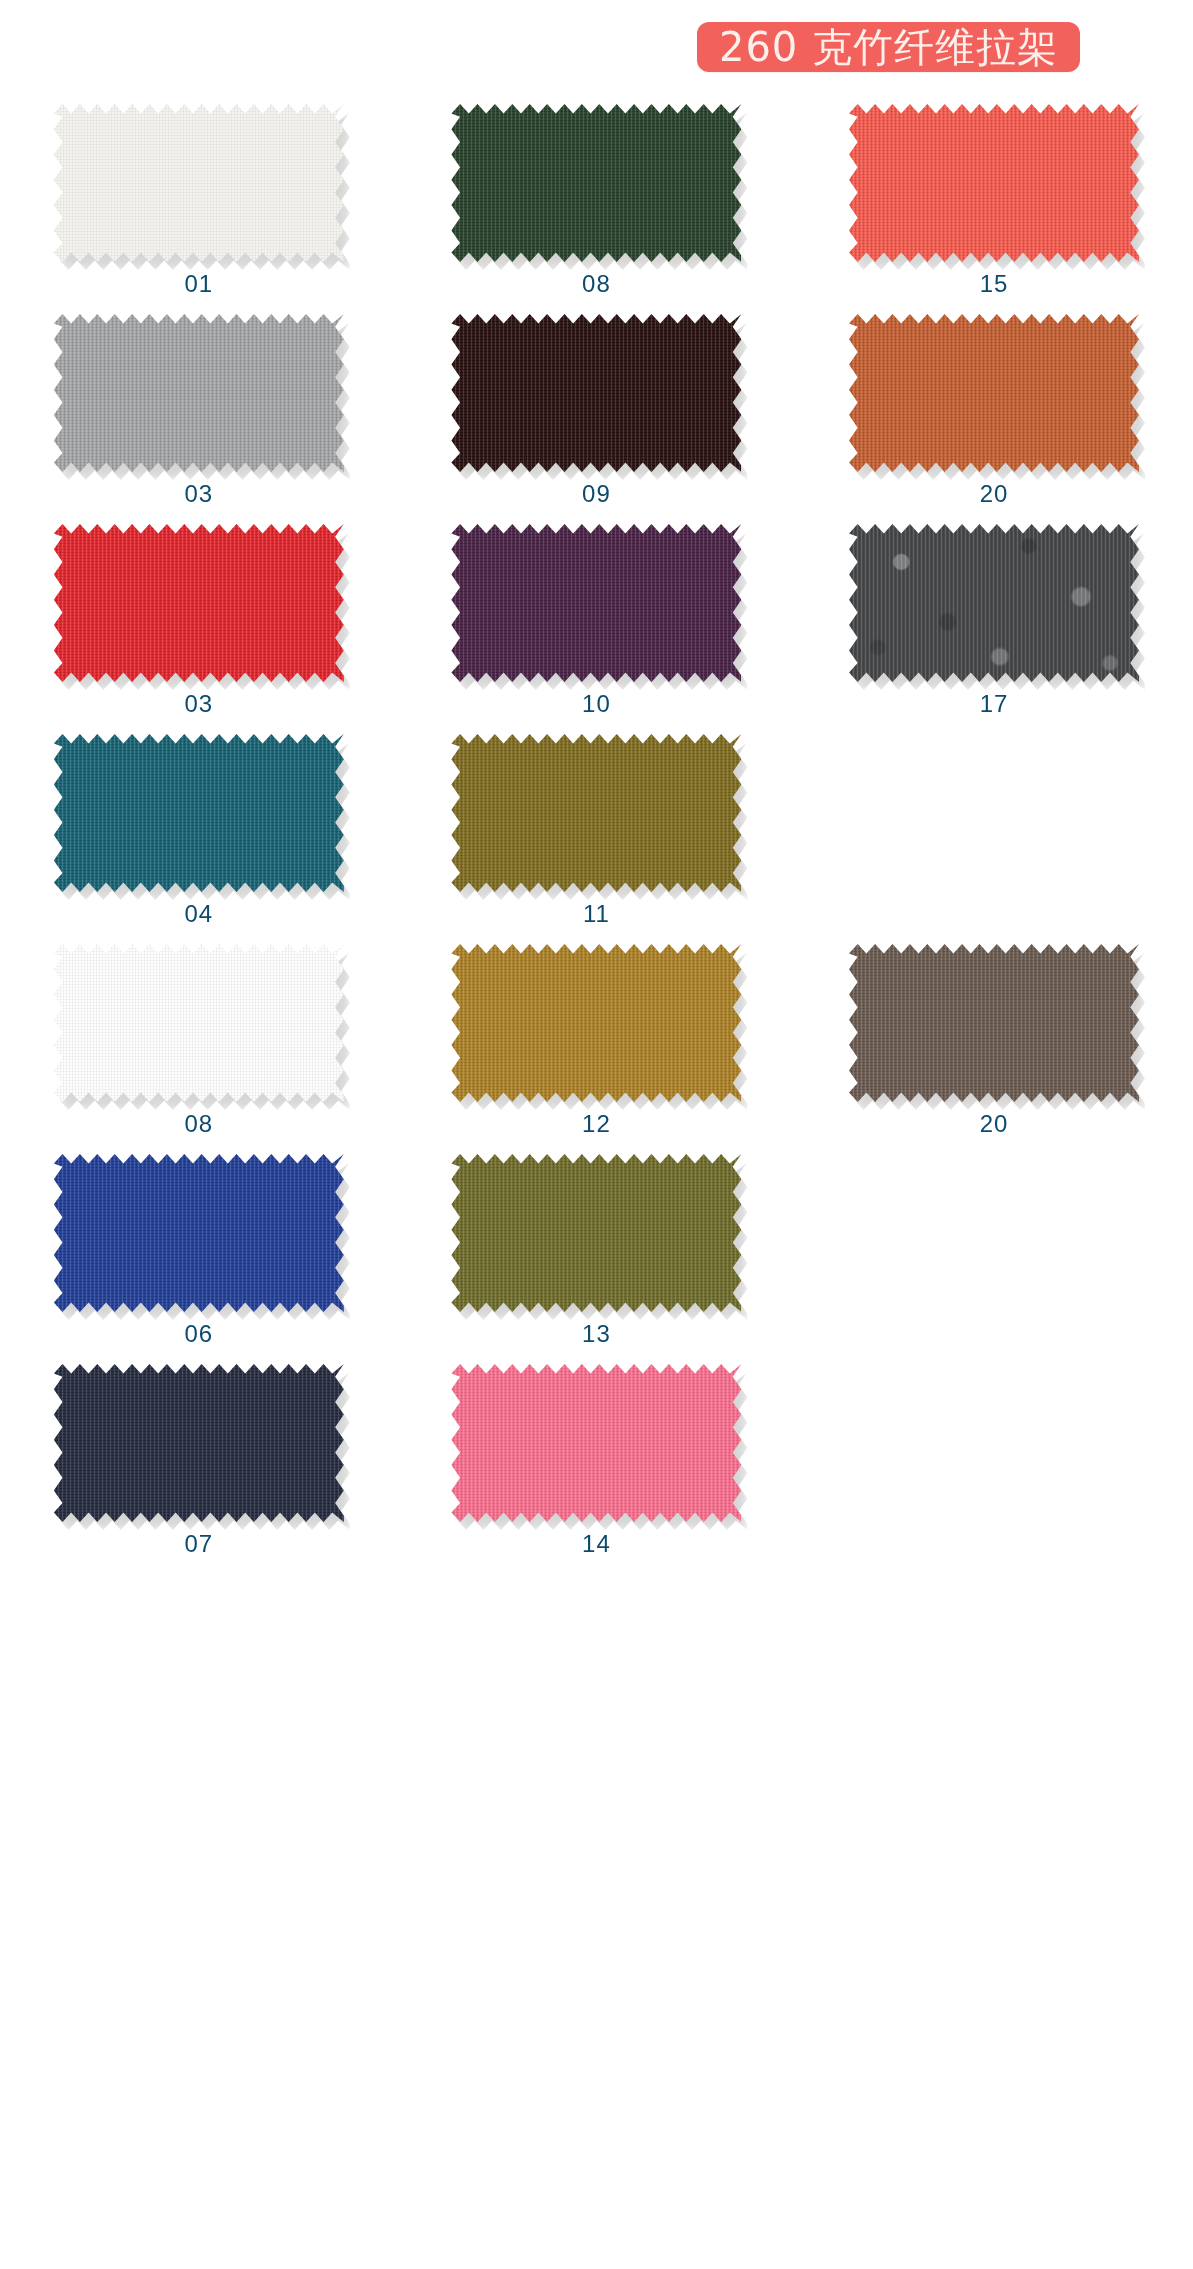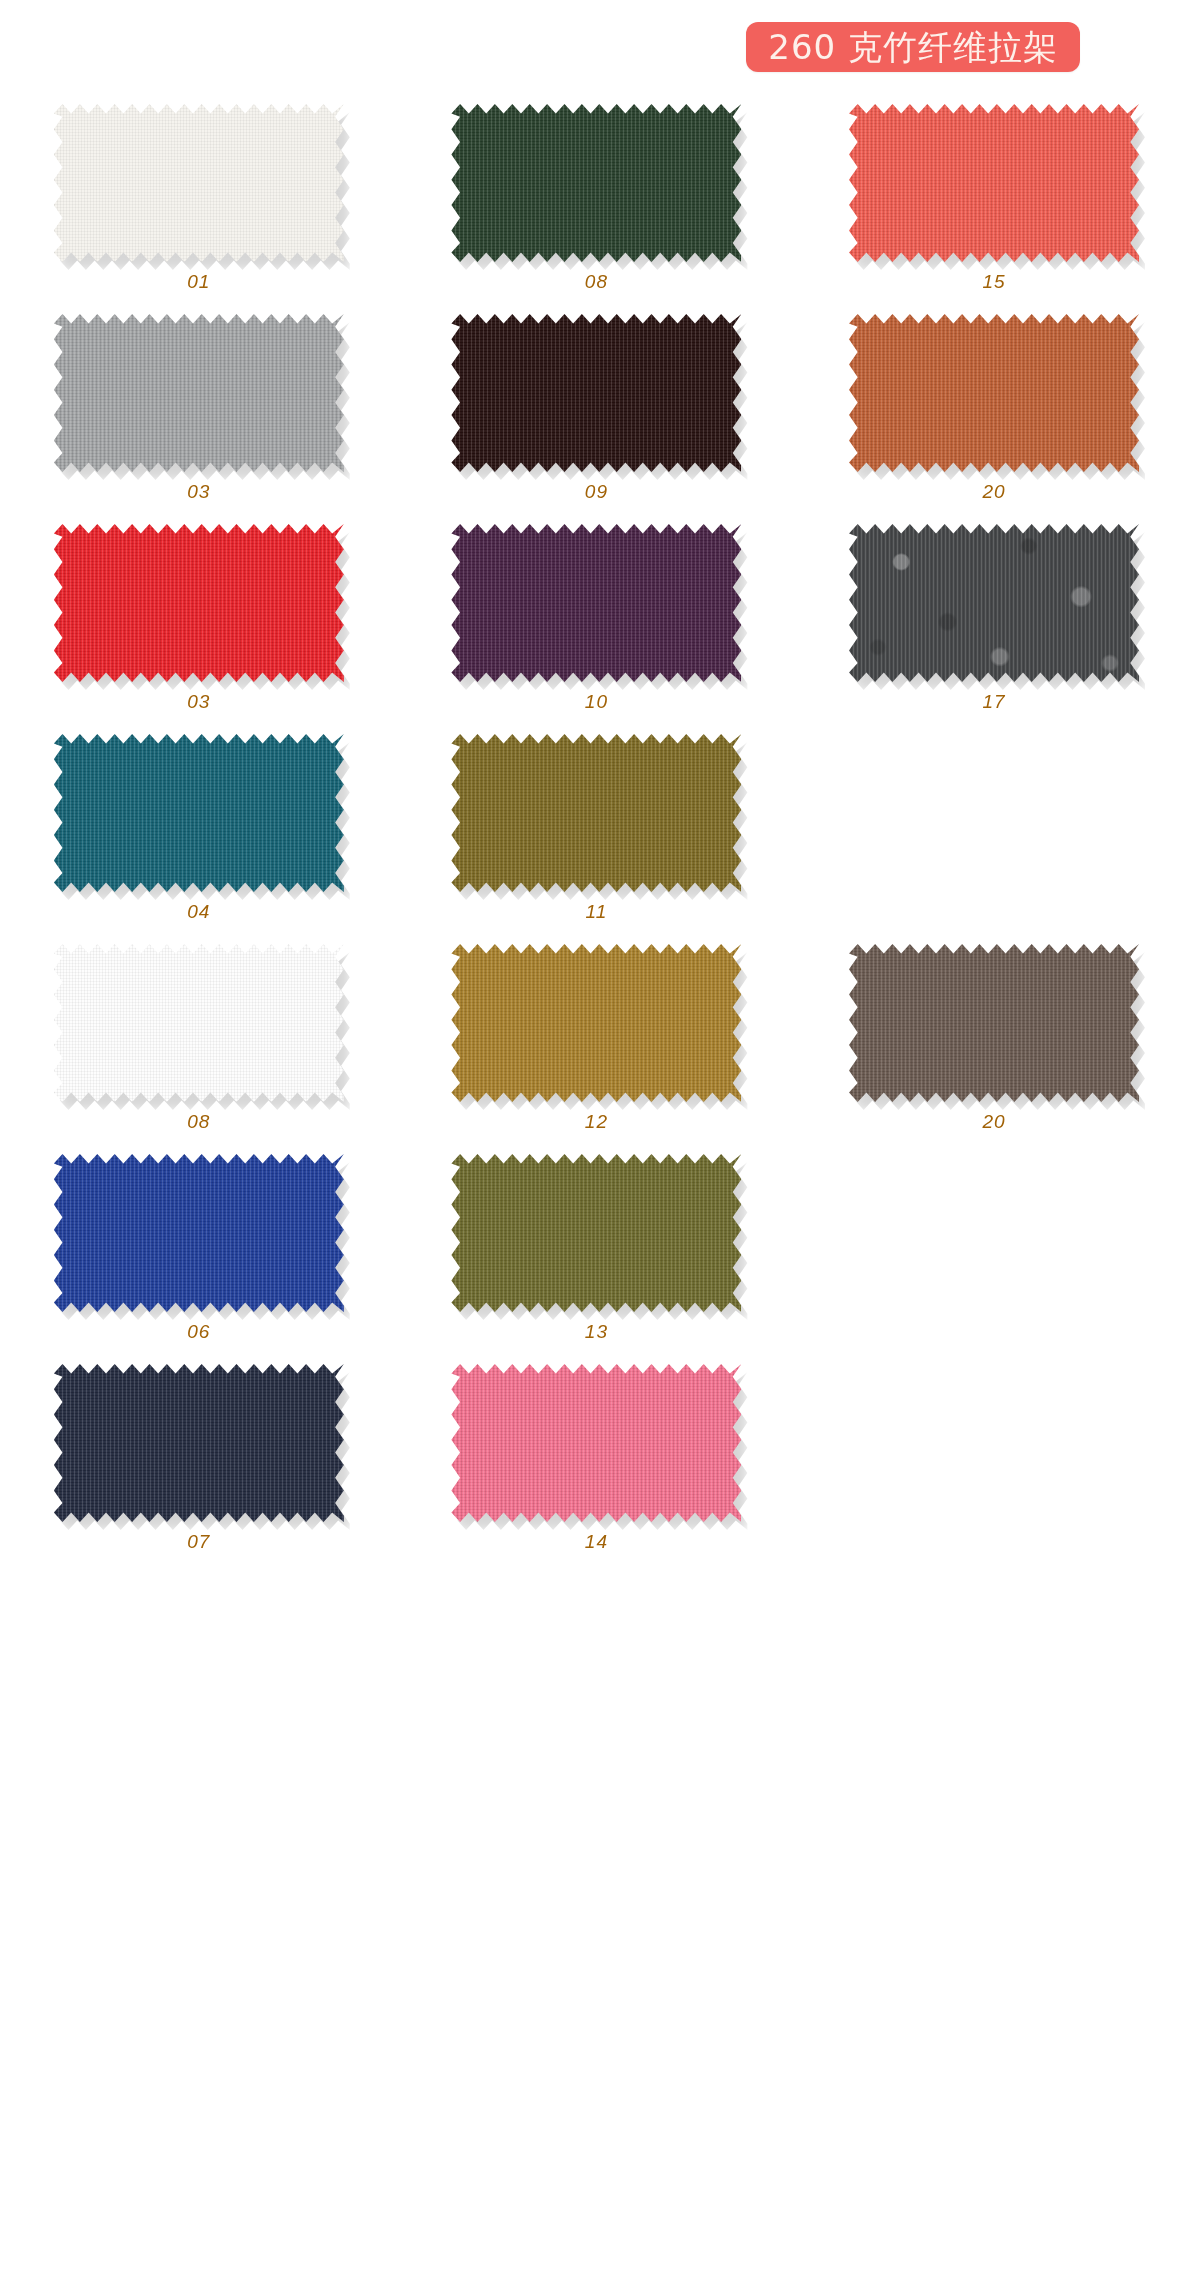--- a/index.html
+++ b/index.html
@@ -32,21 +32,21 @@
     padding: 0 22px;
     display: flex;
     align-items: center;
     justify-content: center;
     background: #f2615c;
     border-radius: 12px;
     box-shadow: 0 1px 2px rgba(0,0,0,0.06);
   }
   #title-badge-text {
     color: #fdf0ea;
-    font-size: 34px;
+    font-size: 40px;
     font-weight: 400;
     letter-spacing: 1px;
     line-height: 1;
     white-space: nowrap;
     font-family: "DejaVu Sans", "Liberation Sans", sans-serif;
   }
 
   
   #swatch-grid {
     position: absolute;
@@ -224,26 +224,25 @@
         0deg,
         rgba(0,0,0,0.035) 0px,
         rgba(0,0,0,0.035) 1px,
         rgba(0,0,0,0.00) 1px,
         rgba(0,0,0,0.00) 3px
       );
   }
 
   .swatch-label {
     margin-top: 10px;
-    font-size: 19px;
-    color: #a16207;
+    font-size: 24px;
+    color: #0c4a6e;
     letter-spacing: 1px;
     line-height: 1;
     font-family: "Liberation Sans", "DejaVu Sans", sans-serif;
-    font-style: italic;
   }
 </style>
 </head>
 <body>
 
 <div id="header-area">
   <div id="title-badge">
     <span id="title-badge-text">260 克竹纤维拉架</span>
   </div>
 </div>

